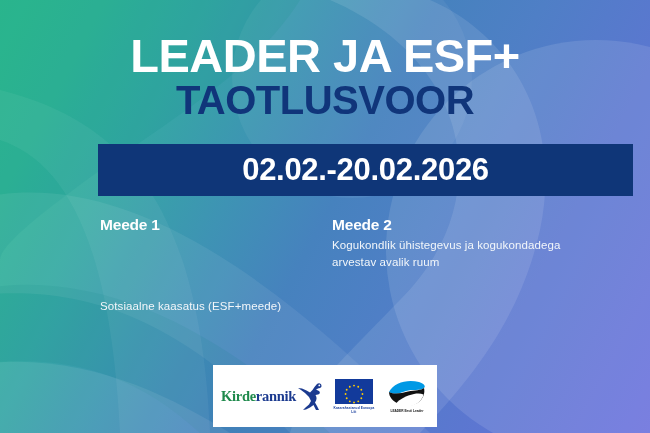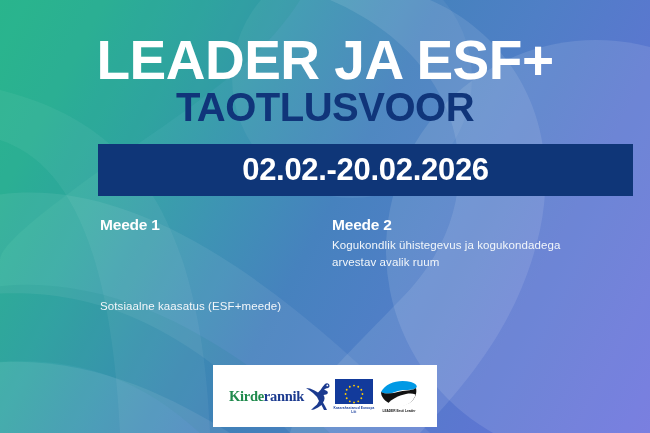--- a/index.html
+++ b/index.html
@@ -55,21 +55,21 @@
   .headline-line1,
   .headline-line2 {
     margin: 0;
     font-weight: 800;
     letter-spacing: -0.5px;
     line-height: 0.95;
     white-space: nowrap;
     font-family: "Liberation Sans", sans-serif;
   }
   .headline-line1 {
-    font-size: 55px;
+    font-size: 47px;
     color: #ffffff;
   }
   .headline-line2 {
     font-size: 40px;
     color: #10357a;
     margin-top: 2px;
   }
 
   
   .date-banner {
@@ -128,21 +128,21 @@
   .logo-bar {
     position: absolute;
     left: 213px;
     top: 365px;
     width: 224px;
     height: 62px;
     background: #ffffff;
     display: flex;
     align-items: center;
     justify-content: center;
-    gap: 1px;
+    gap: 9px;
     z-index: 7;
   }
   .logo-kirderannik {
     display: flex;
     align-items: center;
     gap: 1px;
   }
   .logo-kirderannik-text {
     font-size: 14.5px;
     font-weight: 700;

